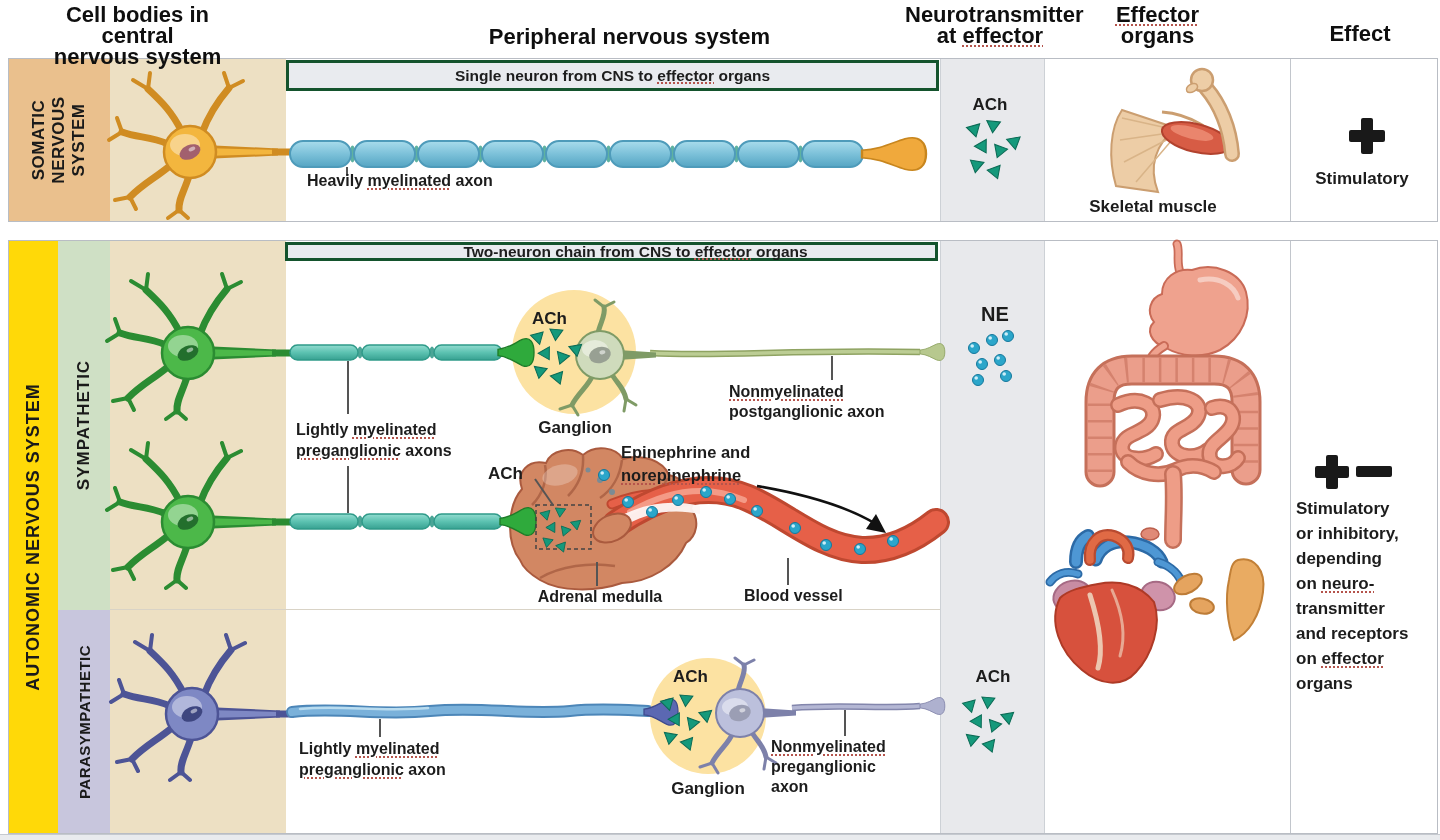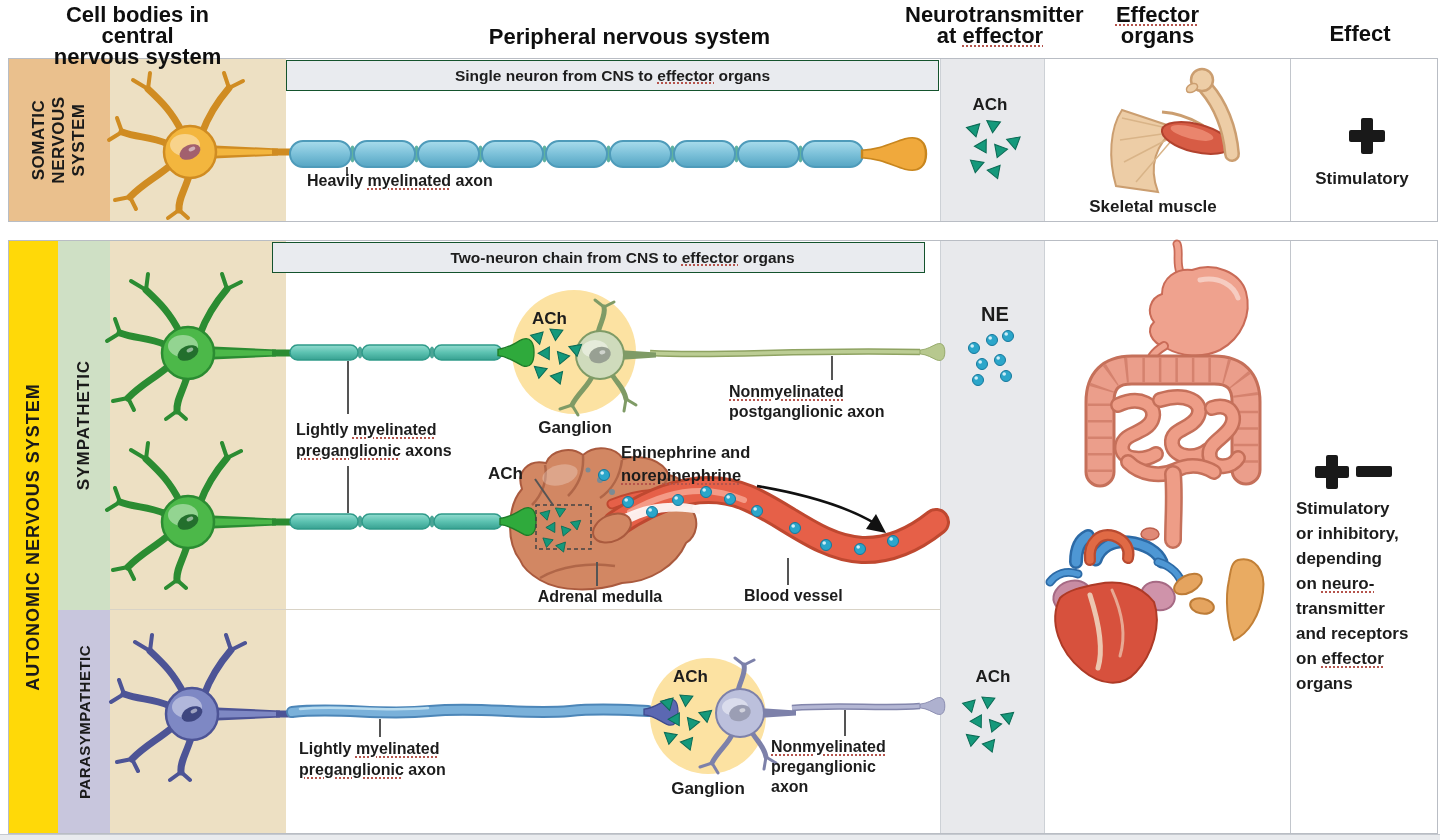--- a/index.html
+++ b/index.html
@@ -2,21 +2,21 @@
 <html><head>
 <meta charset="utf-8">
 <style>
   html,body{margin:0;padding:0;background:#fff;font-family:"Liberation Sans",sans-serif;}
   #stage{position:relative;width:1440px;height:840px;overflow:hidden;background:#fff;}
   .abs{position:absolute;}
   .panel{box-sizing:border-box;border:1px solid #b9bdc4;}
   .lbl{position:absolute;font-weight:bold;font-size:16px;line-height:20px;color:#1c1c1c;white-space:nowrap;}
   .c{text-align:center;}
   .hdr{position:absolute;font-weight:bold;font-size:22px;line-height:21px;color:#0f0f0f;text-align:center;}
-  .banner{position:absolute;background:#e9ebef;border:1px solid #14532d;box-sizing:border-box;display:flex;align-items:center;justify-content:center;font-weight:bold;font-size:15.5px;color:#1d1d1d;}
+  .banner{position:absolute;background:#e9ebef;border:3px solid #14532d;box-sizing:border-box;display:flex;align-items:center;justify-content:center;font-weight:bold;font-size:15.5px;color:#1d1d1d;}
   .u{text-decoration:underline;text-decoration-style:dotted;text-decoration-color:#b5544c;text-decoration-thickness:2px;text-underline-offset:2px;}
   .vwrap{position:absolute;display:flex;align-items:center;justify-content:center;transform:rotate(-90deg);font-weight:bold;color:#1a1a1a;}
   .pre{white-space:pre-line;text-align:center;}
   svg{position:absolute;left:0;top:0;pointer-events:none;}
   .trunks{stroke:var(--edge);stroke-width:7;fill:none;stroke-linecap:round;}
   .twigs{stroke:var(--edge);stroke-width:4;fill:none;stroke-linecap:round;}
   .gtrunks{stroke:var(--edge);stroke-width:5;fill:none;stroke-linecap:round;}
   .gtwigs{stroke:var(--edge);stroke-width:3;fill:none;stroke-linecap:round;}
   .nyellow{--body:#f3b63e;--edge:#d08c22;--nuc:#a2606e;}
   .ngreen{--body:#4cb849;--edge:#2b8c32;--nuc:#236f2d;}
@@ -47,21 +47,21 @@
   <div class="abs" style="left:110px;top:240px;width:176px;height:594px;background:#ede0c3;"></div>
   <div class="abs" style="left:940px;top:240px;width:105px;height:594px;background:#e8e9ec;border-left:1px solid #cdd1d6;border-right:1px solid #cdd1d6;box-sizing:border-box;"></div>
   <div class="abs" style="left:1290px;top:240px;width:1px;height:594px;background:#c2c6cc;"></div>
   <div class="abs" style="left:110px;top:609px;width:830px;height:1px;background:#d9d3c6;"></div>
   <div class="abs panel" style="left:8px;top:240px;width:1430px;height:594px;"></div>
   <div class="abs" style="left:0px;top:834px;width:1440px;height:6px;background:#e9ebee;border-top:1px solid #c5c9cf;box-sizing:border-box;"></div>
 
   <div class="banner" style="left:286px;top:60px;width:653px;height:31px;">
     <span><span>Single neuron from CNS to </span><span class="u">effector</span><span> organs</span></span>
   </div>
-  <div class="banner" style="left:272px;top:242px;width:653px;height:31px;padding-left:48px;">
+  <div class="banner" style="left:285px;top:242px;width:653px;height:19px;padding-left:48px;">
     <span><span>Two-neuron chain from CNS to </span><span class="u">effector</span><span> organs</span></span>
   </div>
 
   <div class="hdr" style="left:30px;top:4px;width:215px;">
     <span>Cell bodies in central</span><br><span>nervous system</span>
   </div>
   <div class="hdr" style="left:455px;top:26px;width:315px;text-align:right;">Peripheral nervous system</div>
   <div class="hdr" style="left:905px;top:4px;width:170px;">
     <span>Neurotransmitter</span><br><span>at </span><span class="u">effector</span>
   </div>

